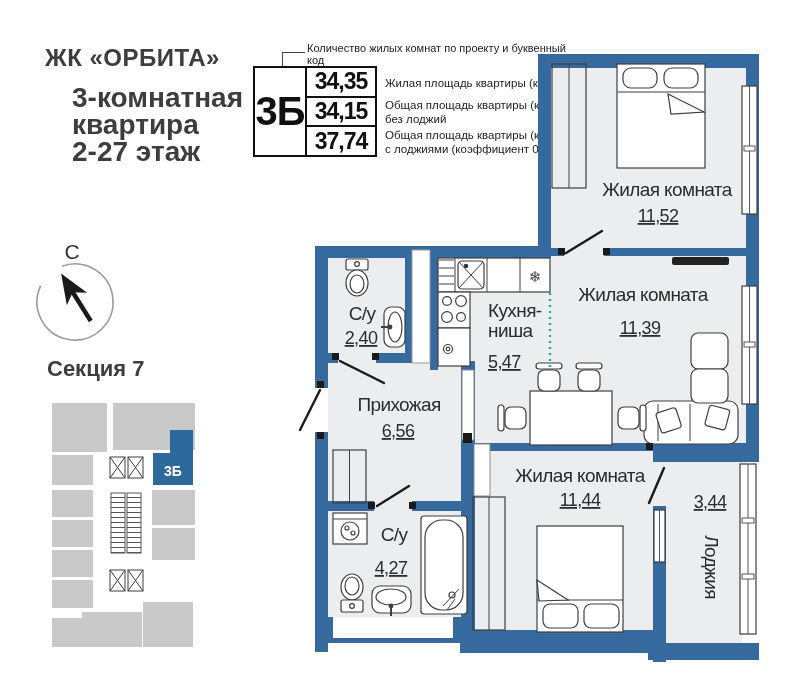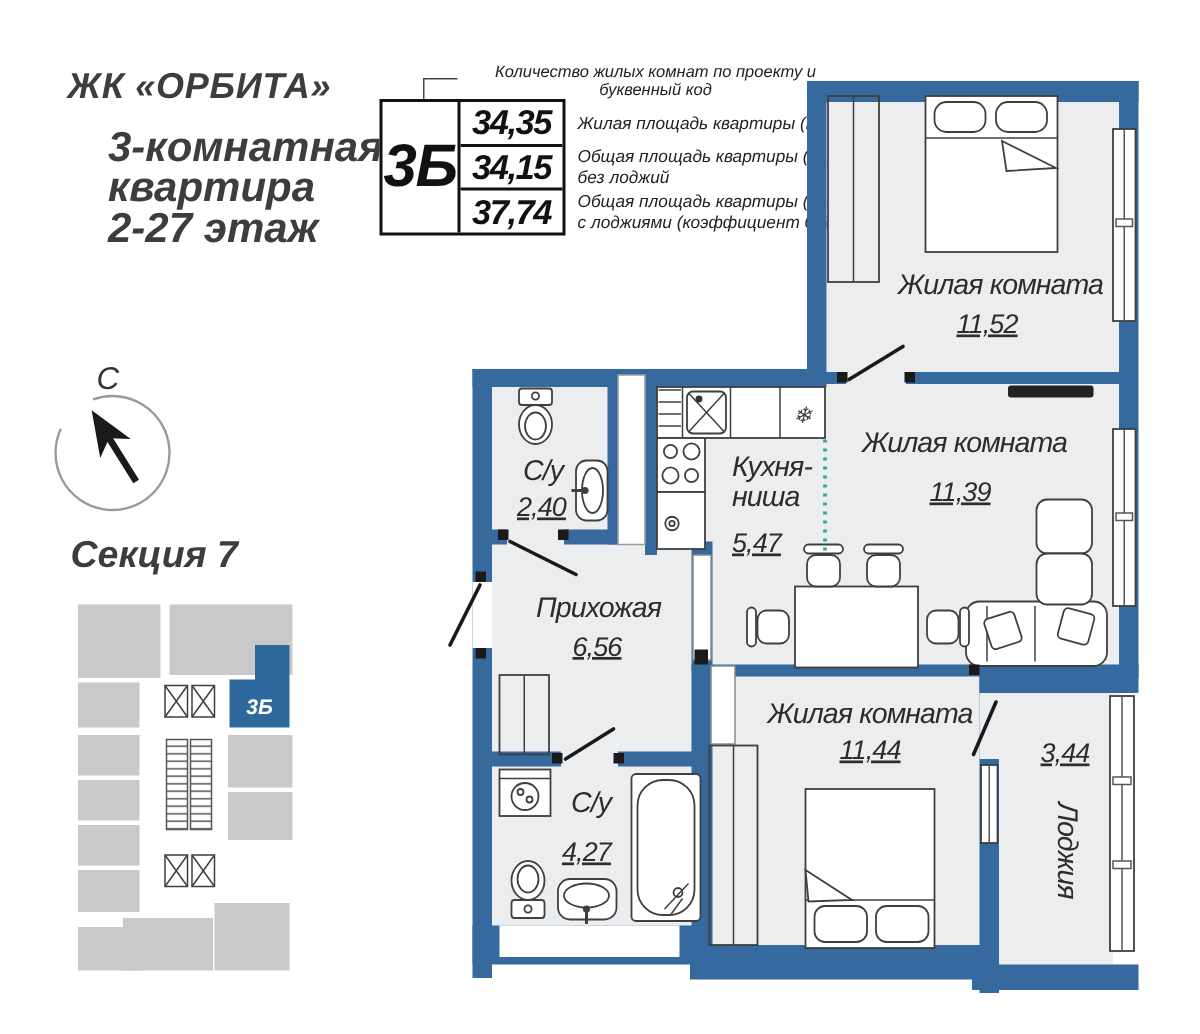--- a/index.html
+++ b/index.html
@@ -1,24 +1,24 @@
 <!DOCTYPE html>
 <html><head>
 <meta charset="utf-8">
 <style>
   html,body{margin:0;padding:0;background:#fff;}
   body{width:800px;height:689px;font-family:"Liberation Sans",sans-serif;-webkit-font-smoothing:antialiased;}
-  .page{position:relative;width:800px;height:689px;overflow:hidden;background:#fff;font-style:italic;}
+  .page{position:relative;width:800px;height:689px;overflow:hidden;background:#fff;}
   .abs{position:absolute;}
   
   .brand-title{left:45px;top:44px;font-size:24px;font-weight:bold;color:#3d3d3d;letter-spacing:.5px;}
   .brand-sub{left:44px;top:84px;font-size:28px;line-height:27px;font-weight:bold;color:#3d3d3d;white-space:pre-line;margin-left:28px;}
-  .section-title{left:47px;top:356px;font-size:25px;font-weight:bold;color:#3d3d3d;}
+  .section-title{left:47px;top:356px;font-size:22px;font-weight:bold;color:#3d3d3d;}
   
-  .callout-label{left:307px;top:42px;font-size:11px;color:#222;width:260px;text-align:center;}
+  .callout-label{left:307px;top:42px;font-size:11px;color:#222;width:260px;}
   .callout-v{left:282px;top:52px;height:14px;width:0;border-left:1.5px solid #444;}
   .callout-h{left:282px;top:52px;width:23px;height:0;border-top:1.5px solid #444;}
   .itable{left:253px;top:66px;width:120px;height:87px;border:2px solid #111;display:flex;background:#fff;}
   .itable .code{width:50px;border-right:2px solid #111;display:flex;align-items:center;justify-content:center;
         font-size:40px;font-weight:bold;color:#111;letter-spacing:-1px;}
   .itable .vals{flex:1;display:flex;flex-direction:column;justify-content:center;}
   .itable .vals div{flex:1;display:flex;align-items:center;justify-content:center;font-size:23px;font-weight:bold;color:#111;letter-spacing:-1px;}
   .itable .vals div + div{border-top:2px solid #111;}
   .ilbl{left:385px;width:230px;font-size:11.5px;line-height:1.2;color:#222;white-space:pre-line;}
   .ilbl1{top:77px;} .ilbl2{top:99px;} .ilbl3{top:129px;}

